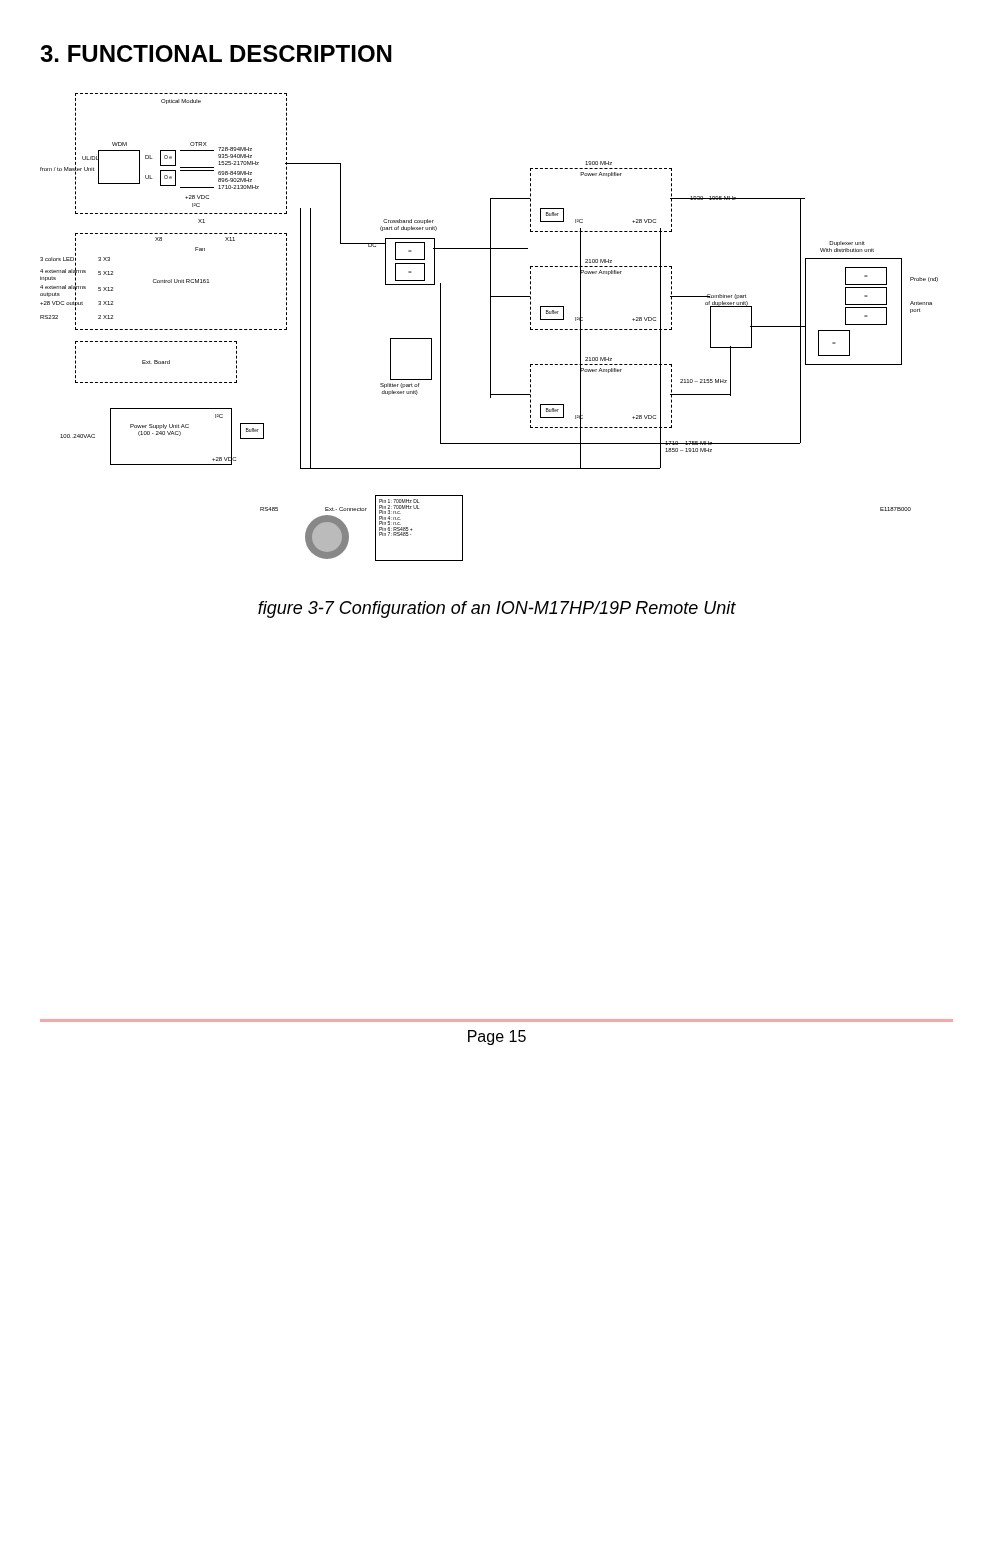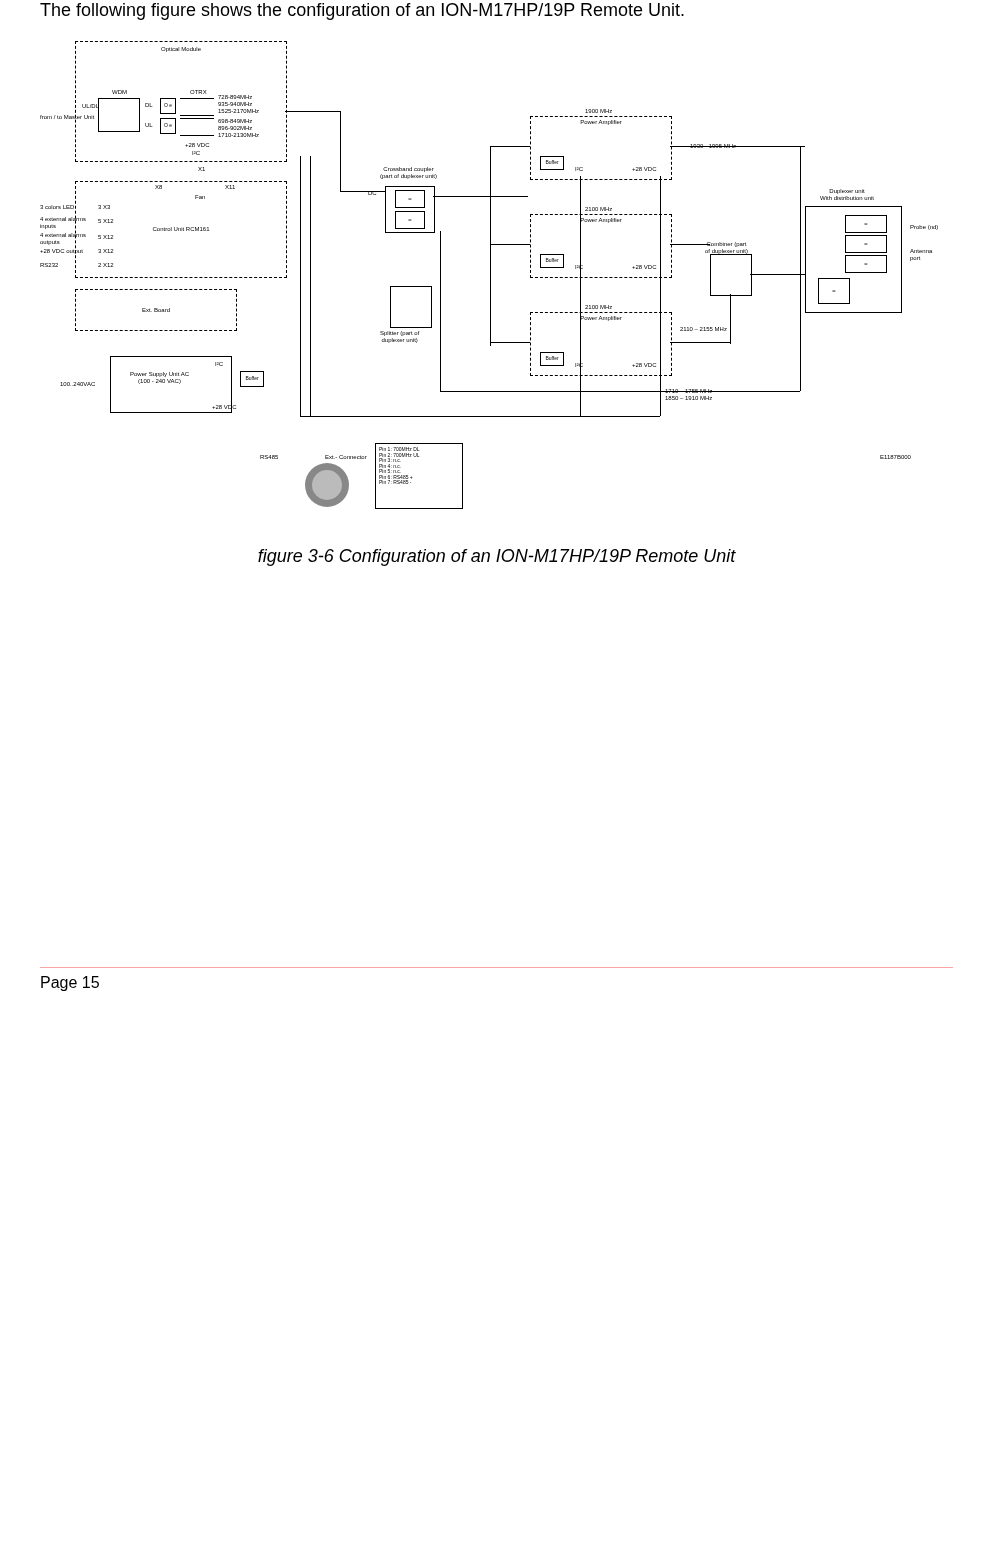--- a/index.html
+++ b/index.html
@@ -58,22 +58,22 @@
     white-space: nowrap;
   }
   .caption {
     font-style: italic;
     font-size: 18px;
     text-align: center;
     margin-top: 10px;
     margin-bottom: 400px;
   }
   .footer {
-    border-top: 1px solid #fca5a5;
-    text-align: left;
+    border-top: 3px solid #fca5a5;
+    text-align: center;
     font-size: 16px;
     padding-top: 6px;
     padding-bottom: 30px;
   }
   .hline { position:absolute; height:1px; background:#000; }
   .vline { position:absolute; width:1px; background:#000; }
   .circ {
     position:absolute;
     width:44px; height:44px;
     border-radius:50%;
@@ -83,23 +83,23 @@
   .circ-in{
     width:30px;height:30px;border-radius:50%;background:#bbb;position:relative;
   }
   .pa-group { position:absolute; }
 </style>
 </head>
 <body>
 
 <div class="page">
 
-
-
-  <div class="body-text">The following figure shows the configuration of an ION-M17HP/19P Remote Unit.</div>
+  <div class="ch-title">3. FUNCTIONAL DESCRIPTION</div>
+
+
 
   <div class="diagram-wrap">
 
     <div class="dbox dashed" style="left:35px;top:5px;width:210px;height:115px;align-items:flex-start;padding-top:4px">
       <span>Optical Module</span>
     </div>
     <div class="dlabel" style="left:0px;top:78px">from / to Master Unit</div>
     <div class="dbox" style="left:58px;top:62px;width:40px;height:32px"></div>
     <div class="dlabel" style="left:72px;top:53px">WDM</div>
     <div class="dlabel" style="left:42px;top:67px">UL/DL</div>
@@ -250,16 +250,16 @@
     <div class="vline" style="left:270px;top:120px;height:260px"></div>
     <div class="hline" style="left:260px;top:380px;width:360px"></div>
     <div class="vline" style="left:620px;top:140px;height:240px"></div>
     <div class="vline" style="left:540px;top:140px;height:240px"></div>
     <div class="vline" style="left:760px;top:110px;height:245px"></div>
     <div class="hline" style="left:400px;top:355px;width:360px"></div>
     <div class="vline" style="left:400px;top:195px;height:160px"></div>
 
   </div>
 
-  <div class="caption">figure 3-6 Configuration of an ION-M17HP/19P Remote Unit</div>
+  <div class="caption">figure 3-7 Configuration of an ION-M17HP/19P Remote Unit</div>
 
   <div class="footer">Page 15</div>
 </div>
 
 </body></html>

